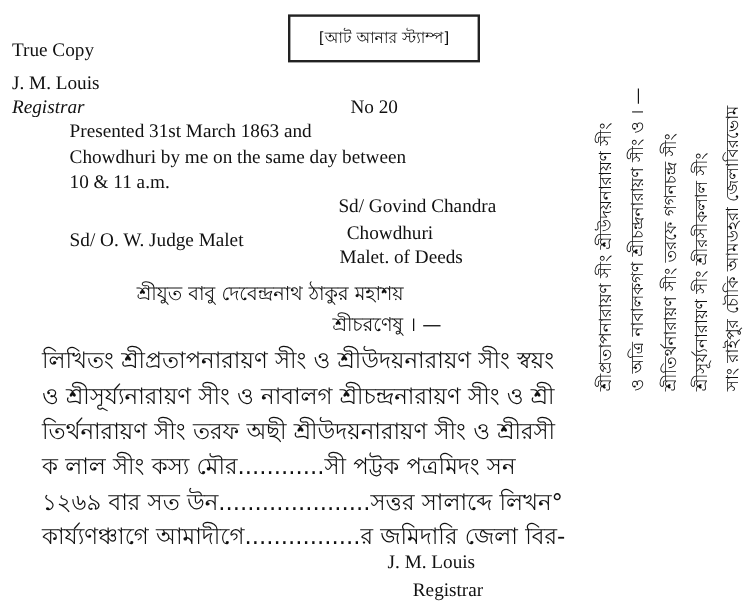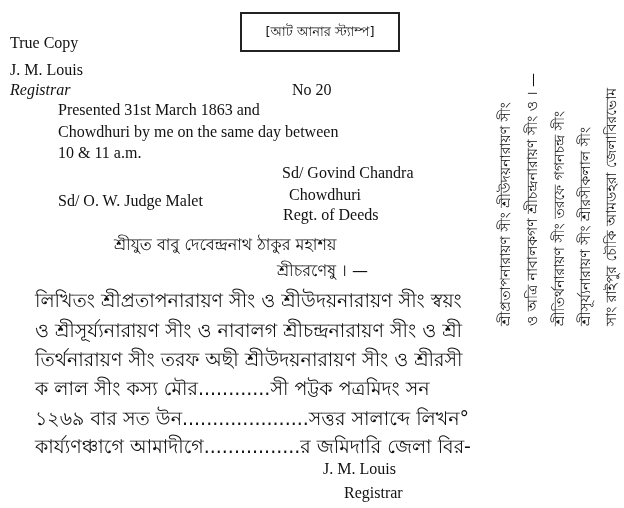--- a/index.html
+++ b/index.html
@@ -25,21 +25,21 @@
 
 <div class="en" style="left:292px; top:80px;">No 20</div>
 
 <div class="en" style="left:58px; top:100px;">Presented 31st March 1863 and</div>
 <div class="en" style="left:58px; top:122px;">Chowdhuri by me on the same day between</div>
 <div class="en" style="left:58px; top:143px;text-align:center;">10 &amp; 11 a.m.</div>
 <div class="en" style="left:58px; top:163px;margin-top:28px;">Sd/ O. W. Judge  Malet</div>
 
 <div class="en" style="left:282px; top:163px;">Sd/ Govind Chandra</div>
 <div class="en" style="left:289px; top:185px;">Chowdhuri</div>
-<div class="en" style="left:283px; top:205px;">Regt. of Deeds</div>
+<div class="en" style="left:283px; top:205px;">Malet. of Deeds</div>
 
 <div class="bn" style="left:114px; top:232px;">শ্রীযুত বাবু দেবেন্দ্রনাথ ঠাকুর মহাশয়</div>
 <div class="bn" style="left:277px; top:258px;">শ্রীচরণেষু । —</div>
 
 <div class="body-line" style="top:286px;">লিখিতং শ্রীপ্রতাপনারায়ণ সীং ও শ্রীউদয়নারায়ণ সীং স্বয়ং</div>
 <div class="body-line" style="top:316px;">ও শ্রীসূর্য্যনারায়ণ সীং ও নাবালগ শ্রীচন্দ্রনারায়ণ সীং ও শ্রী</div>
 <div class="body-line" style="top:345px;">তির্থনারায়ণ সীং তরফ অছী শ্রীউদয়নারায়ণ সীং ও শ্রীরসী</div>
 <div class="body-line" style="top:374px;">ক লাল সীং কস্য মৌর............সী পট্টক পত্রমিদং সন</div>
 <div class="body-line" style="top:404px;">১২৬৯ বার সত উন.....................সত্তর সালাব্দে লিখন°</div>
 <div class="body-line" style="top:432px;">কার্য্যণঞ্চাগে আমাদীগে................র জমিদারি জেলা বির-</div>

